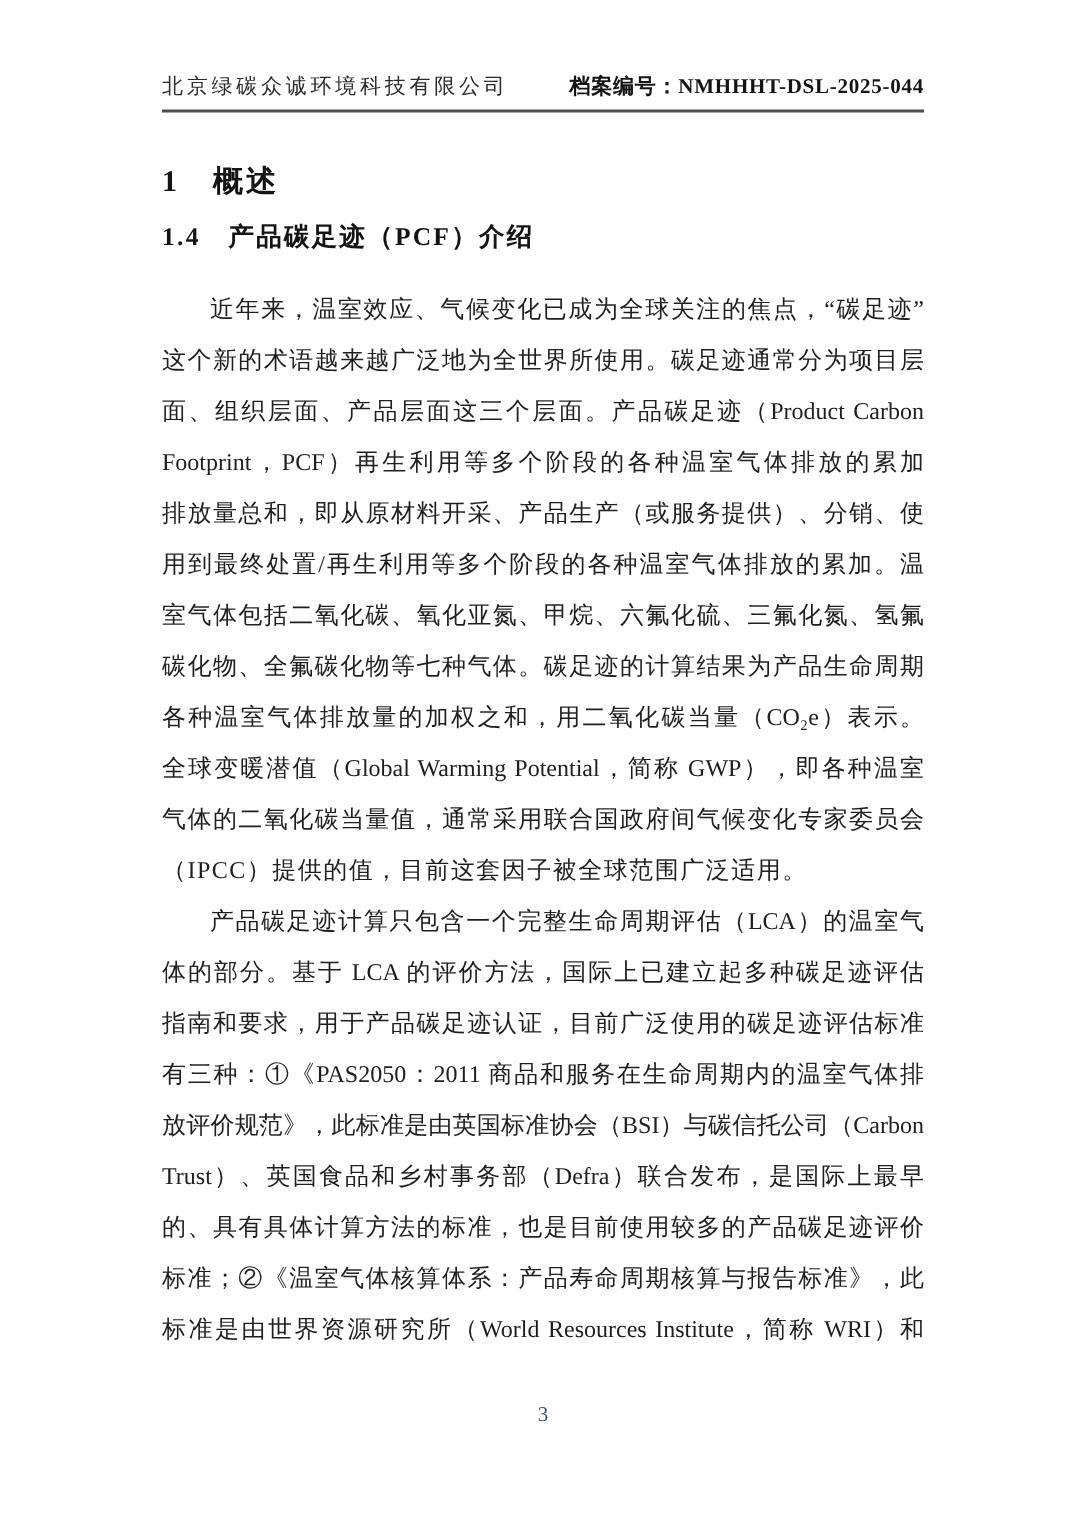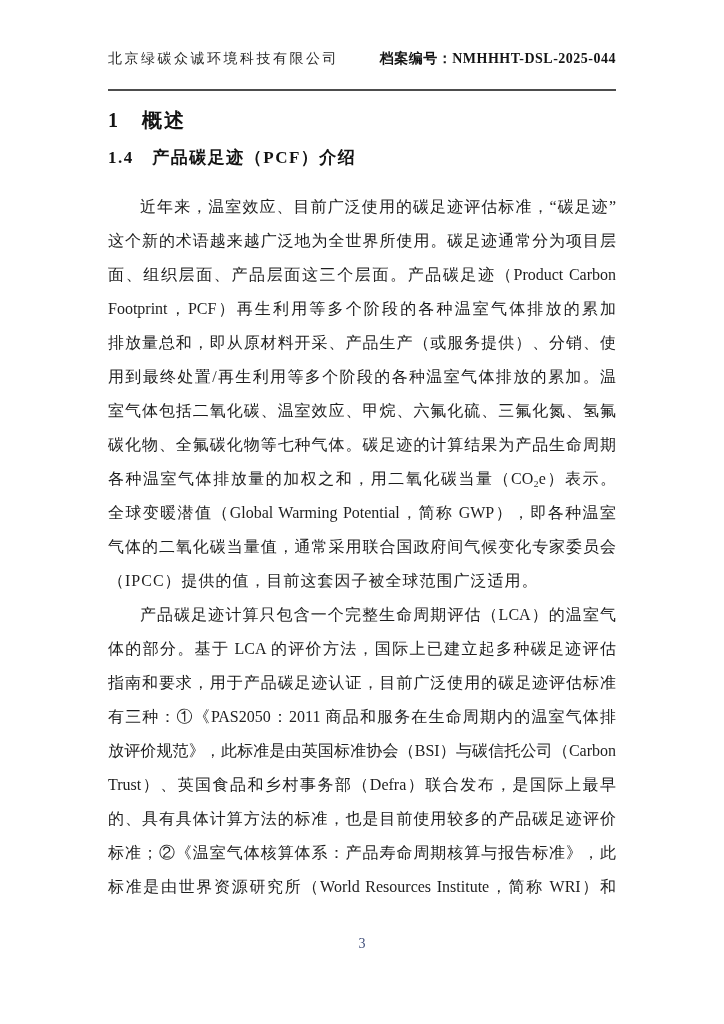--- a/index.html
+++ b/index.html
@@ -14,21 +14,21 @@
   }
   .header {
     position: absolute;
     top: 50px;
     left: 108px;
     width: 508px;
     display: flex;
     justify-content: space-between;
     align-items: flex-end;
     border-bottom: 2px solid #4d4d4d;
-    padding-bottom: 21px;
+    padding-bottom: 5px;
     font-size: 14px;
     line-height: 18px;
   }
   .company { letter-spacing: 2.5px; color: #2a2a2a; }
   .file-no { font-weight: bold; color: #141414; letter-spacing: 0.5px; }
   .heading1 {
     position: absolute;
     top: 107px;
     left: 108px;
     font-size: 20px;
@@ -86,27 +86,27 @@
   <div class="header">
     <span class="company">北京绿碳众诚环境科技有限公司</span>
     <span class="file-no">档案编号：NMHHHT-DSL-2025-044</span>
   </div>
 
   <div class="heading1">1　概述</div>
   <div class="heading2">1.4　产品碳足迹（PCF）介绍</div>
 
   <div class="docbody">
     <div>
-      <div class="line indent">近年来，温室效应、目前广泛使用的碳足迹评估标准，“碳足迹”</div>
+      <div class="line indent">近年来，温室效应、气候变化已成为全球关注的焦点，“碳足迹”</div>
       <div class="line">这个新的术语越来越广泛地为全世界所使用。碳足迹通常分为项目层</div>
       <div class="line">面、组织层面、产品层面这三个层面。产品碳足迹（Product Carbon</div>
       <div class="line">Footprint，PCF）再生利用等多个阶段的各种温室气体排放的累加</div>
       <div class="line">排放量总和，即从原材料开采、产品生产（或服务提供）、分销、使</div>
       <div class="line">用到最终处置/再生利用等多个阶段的各种温室气体排放的累加。温</div>
-      <div class="line">室气体包括二氧化碳、温室效应、甲烷、六氟化硫、三氟化氮、氢氟</div>
+      <div class="line">室气体包括二氧化碳、氧化亚氮、甲烷、六氟化硫、三氟化氮、氢氟</div>
       <div class="line">碳化物、全氟碳化物等七种气体。碳足迹的计算结果为产品生命周期</div>
       <div class="line">各种温室气体排放量的加权之和，用二氧化碳当量（CO₂e）表示。</div>
       <div class="line">全球变暖潜值（Global Warming Potential，简称 GWP），即各种温室</div>
       <div class="line">气体的二氧化碳当量值，通常采用联合国政府间气候变化专家委员会</div>
       <div class="line last">（IPCC）提供的值，目前这套因子被全球范围广泛适用。</div>
     </div>
     <div>
       <div class="line indent">产品碳足迹计算只包含一个完整生命周期评估（LCA）的温室气</div>
       <div class="line">体的部分。基于 LCA 的评价方法，国际上已建立起多种碳足迹评估</div>
       <div class="line">指南和要求，用于产品碳足迹认证，目前广泛使用的碳足迹评估标准</div>

